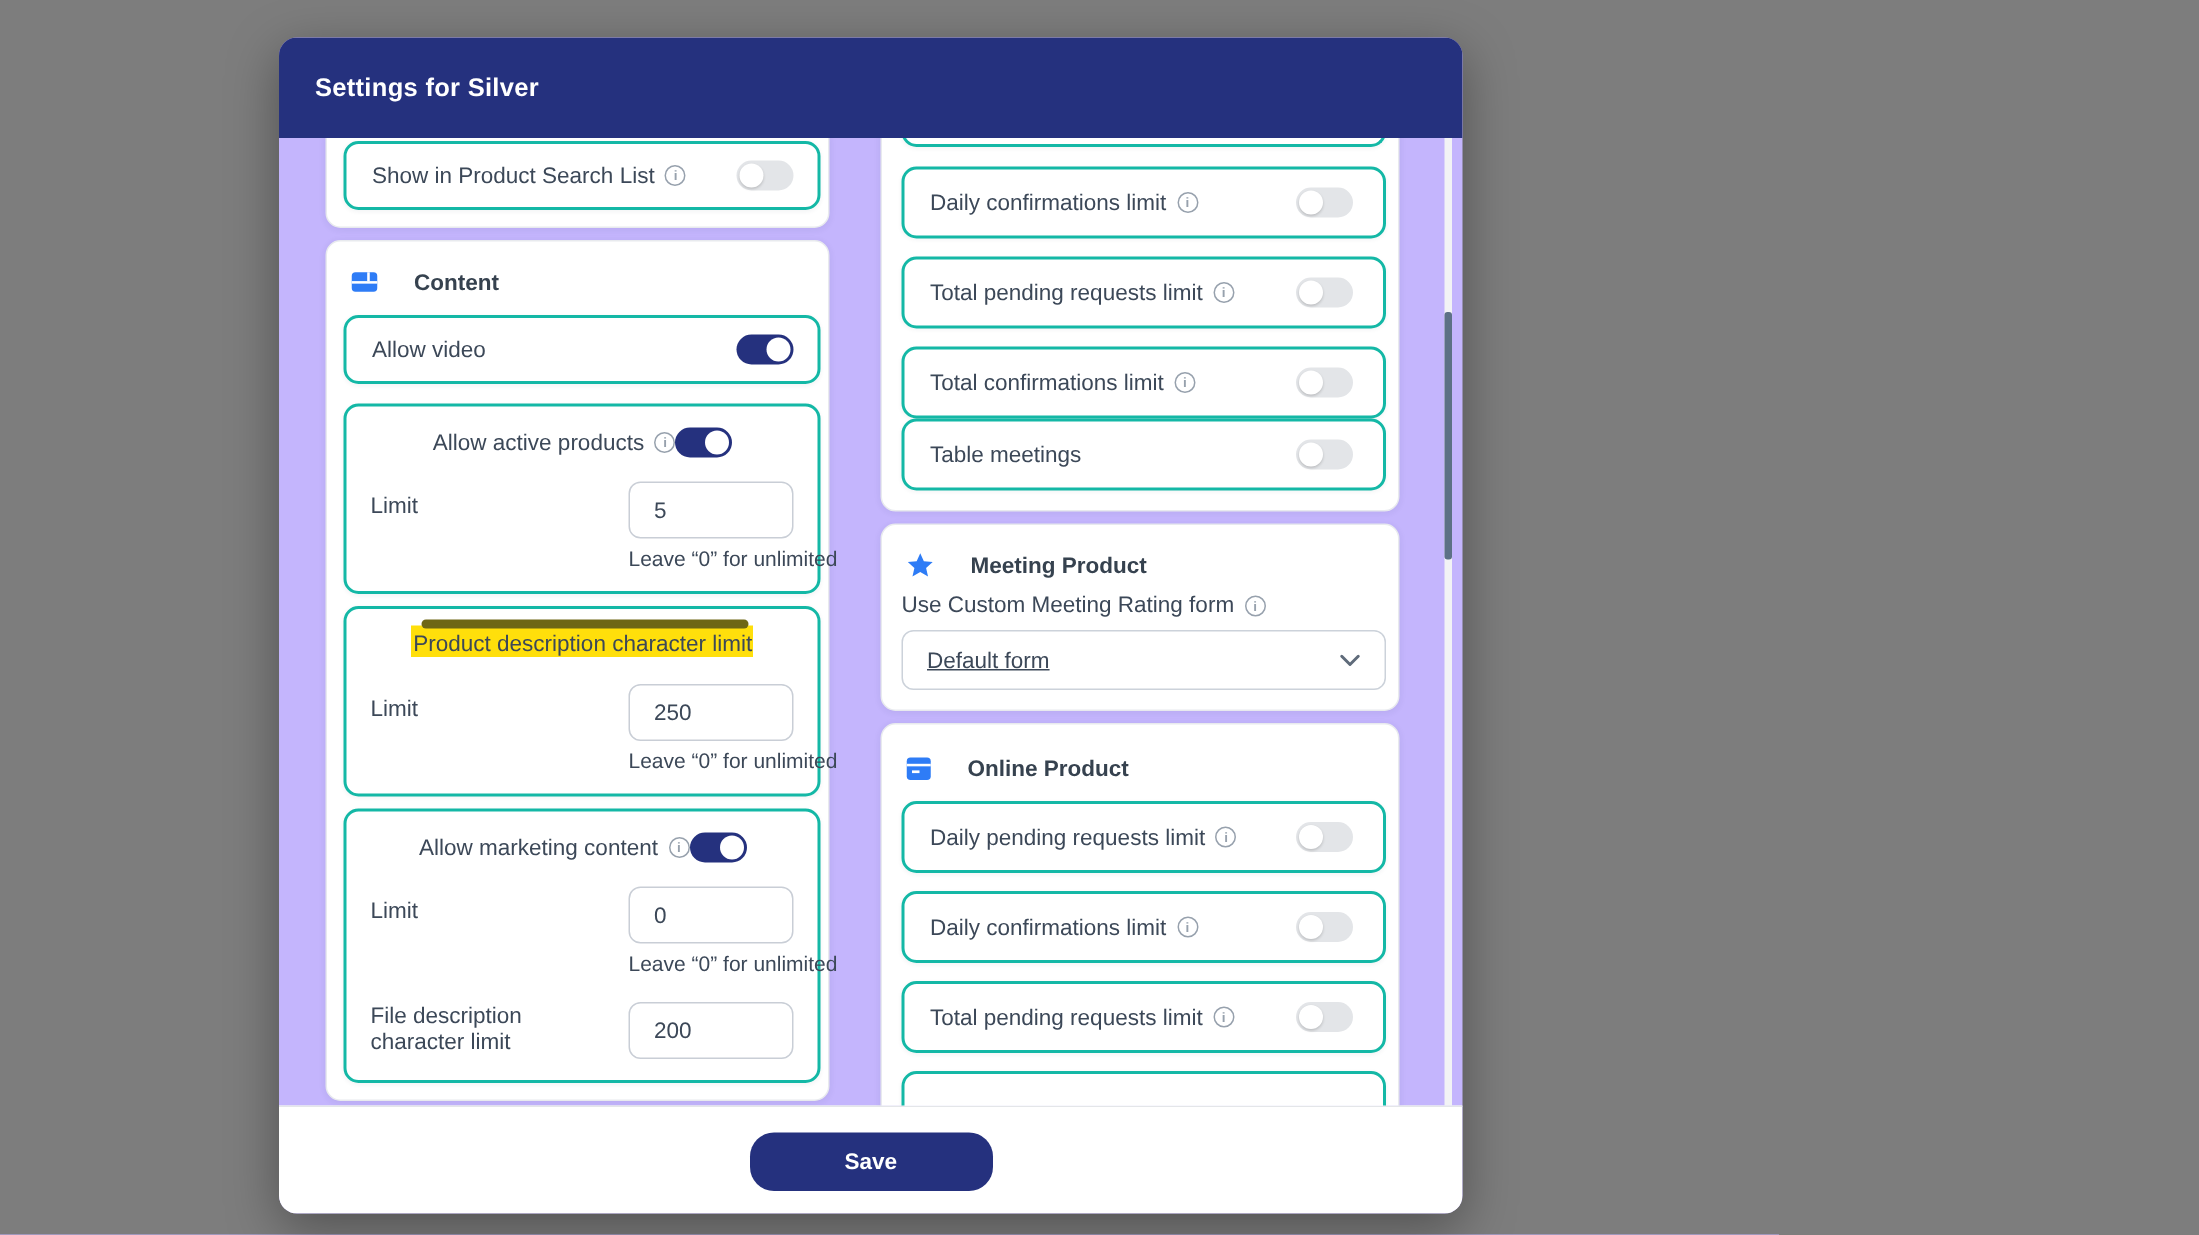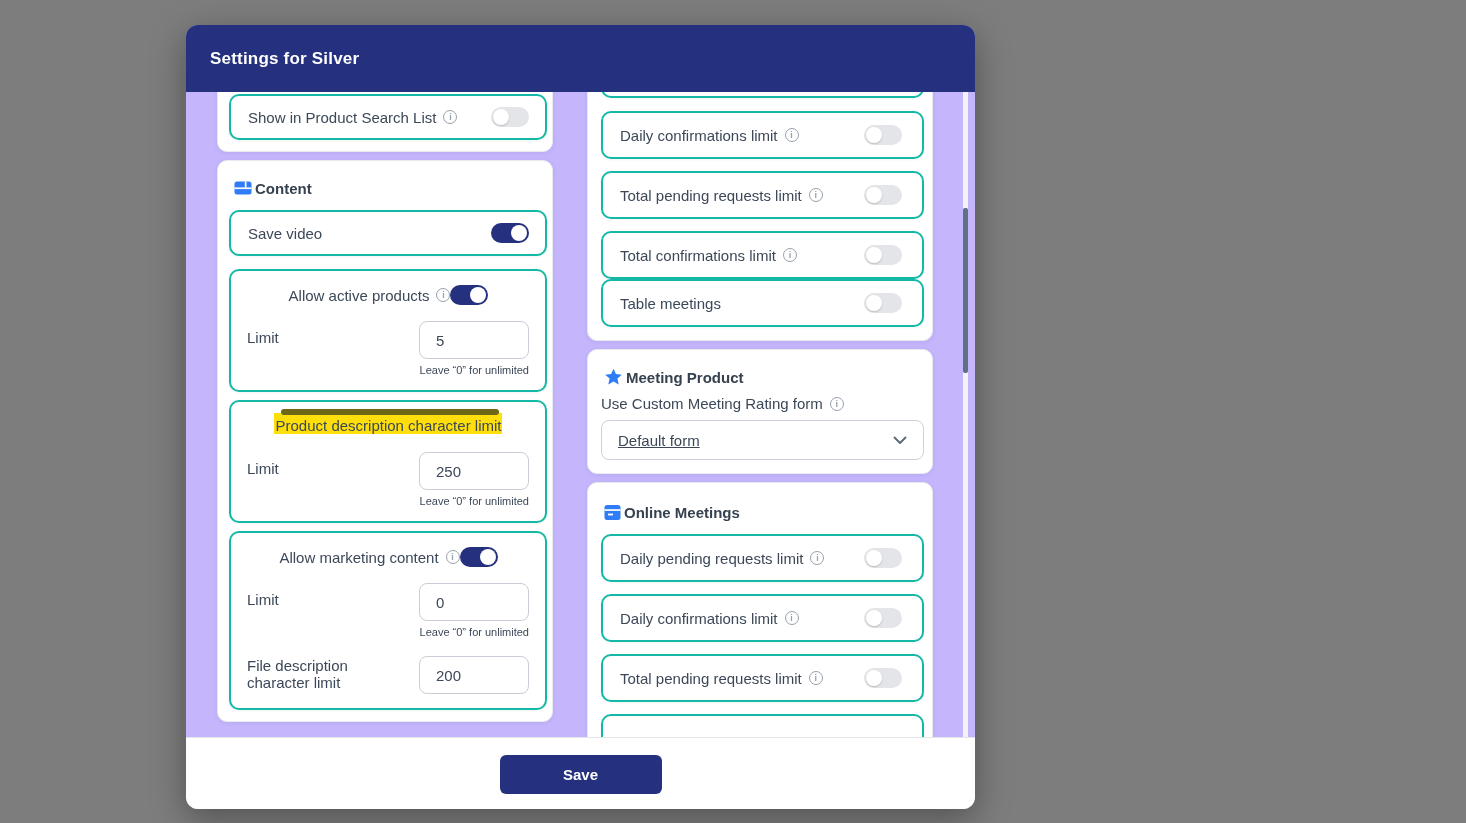--- a/index.html
+++ b/index.html
@@ -41,48 +41,48 @@
                margin-left:7px; flex:none; font-weight:bold; }
 
   .tgl { width:38px; height:20px; border-radius:10px; position:relative; flex:none; cursor:pointer; }
   .tgl .knob { position:absolute; top:2px; width:16px; height:16px; border-radius:50%; background:#fff; }
   .tgl.on  { background:#25317e; }
   .tgl.on .knob  { right:2px; }
   .tgl.off { background:#e3e5e8; }
   .tgl.off .knob { left:2px; box-shadow:0 1px 2px rgba(0,0,0,.18); }
 
   .sec-header { display:flex; align-items:center; margin:3px 0 9px 5px; height:26px; }
-  .sec-title  { font-size:15px; font-weight:bold; color:#36424f; margin-left:3px; }
+  .sec-title  { font-size:15px; font-weight:bold; color:#36424f; margin-left:24px; }
 
   .group-card { padding:12px 15px 14px 16px; margin-bottom:8px; }
   .group-card:last-child { margin-bottom:0; }
   .group-title-row { height:24px; display:flex; align-items:center; justify-content:center; }
   .limit-row { display:flex; justify-content:space-between; margin-top:14px; }
   .limit-row .row-label { align-items:flex-start; padding-top:8px; }
   .limit-box { width:110px; margin-right:1px; }
   .limit-input { width:110px; height:38px; border:1px solid #c9ced6; border-radius:8px;
                  font-size:15px; color:#3c4858; padding:0 8px 0 16px;
                  font-family:"Liberation Sans", sans-serif; background:#fff; }
-  .hint { font-size:11px; color:#3c4858; margin-top:5px; white-space:nowrap; text-align:right; }
+  .hint { font-size:14px; color:#3c4858; margin-top:5px; white-space:nowrap; text-align:right; }
 
   .file-row { margin-top:18px; }
   .file-label { width:160px; line-height:17px; padding-top:1px !important; font-size:15px; }
 
   .hl-wrap { position:relative; display:inline-block; }
   .hl-block { position:absolute; left:-2px; top:-4px; width:228px; height:21px; background:#ffdf0b; }
   .hl-strip { position:absolute; left:5px; top:-8px; width:218px; height:6px; background:#6e6715; border-radius:3px; }
   .hl-text  { position:relative; font-size:15px; color:#3c4858; }
 
   .mr-label { font-size:15px; margin-top:5px; display:flex; align-items:center; }
   .select { height:40px; border:1px solid #ccd2da; border-radius:8px; margin-top:8px;
             display:flex; align-items:center; justify-content:space-between; padding:0 16px; cursor:pointer;text-decoration:underline; }
   .select-value { font-size:15px; color:#3c4858; }
 
   .modal-footer { height:72px; border-top:1px solid #e4e6e9; display:flex; justify-content:center; background:#fff; }
-  .save-btn { margin-top:17px; width:162px; height:39px; background:#25317e; border:none; border-radius:6px;
+  .save-btn { margin-top:17px; width:162px; height:39px; background:#25317e; border:none; border-radius:16px;
               color:#fff; font-size:15px; font-weight:bold; font-family:"Liberation Sans", sans-serif; cursor:pointer; }
 
   .scroll-track { position:absolute; left:777px; top:67px; width:5px; height:645px; background:#f2f3f5; }
   .scroll-thumb { position:absolute; left:0; top:116px; width:5px; height:165px; background:#5d7186; border-radius:2px; }
 
   svg { display:block; }
 </style>
 </head>
 <body>
 
@@ -115,21 +115,21 @@
               <svg width="18" height="16" viewBox="0 0 18 16">
                 <rect x="0.5" y="1.5" width="17" height="13" rx="2.5" fill="#2e7cf6"></rect>
                 <rect x="0.5" y="7.4" width="17" height="1.7" fill="#ffffff"></rect>
                 <rect x="10.8" y="1.5" width="1.7" height="6" fill="#ffffff"></rect>
               </svg>
             </span>
             <span class="sec-title">Content</span>
           </div>
 
           <div class="row-card toggle-row">
-            <span class="row-label">Save video</span>
+            <span class="row-label">Allow video</span>
             <span class="tgl on">
                 <span class="knob"></span>
               </span>
           </div>
 
 
           <div class="row-card group-card">
             <div class="group-title-row">
               <span class="row-label">
                 <span>Allow active products</span>
@@ -262,21 +262,21 @@
 
         <div class="outer-card mt8">
           <div class="sec-header" style="margin-left:3px">
             <span>
               <svg width="17" height="17" viewBox="0 0 17 17">
                 <rect x="0.5" y="1" width="16" height="15" rx="2.5" fill="#2e7cf6"></rect>
                 <rect x="0.5" y="5.2" width="16" height="1.7" fill="#ffffff"></rect>
                 <rect x="4" y="9.6" width="5" height="1.8" fill="#ffffff"></rect>
               </svg>
             </span>
-            <span class="sec-title">Online Meetings</span>
+            <span class="sec-title">Online Product</span>
           </div>
 
           <div class="row-card toggle-row">
             <span class="row-label">
               <span>Daily pending requests limit</span>
               <span class="info-icon">i</span>
             </span>
             <span class="tgl off">
                 <span class="knob"></span>
               </span>

